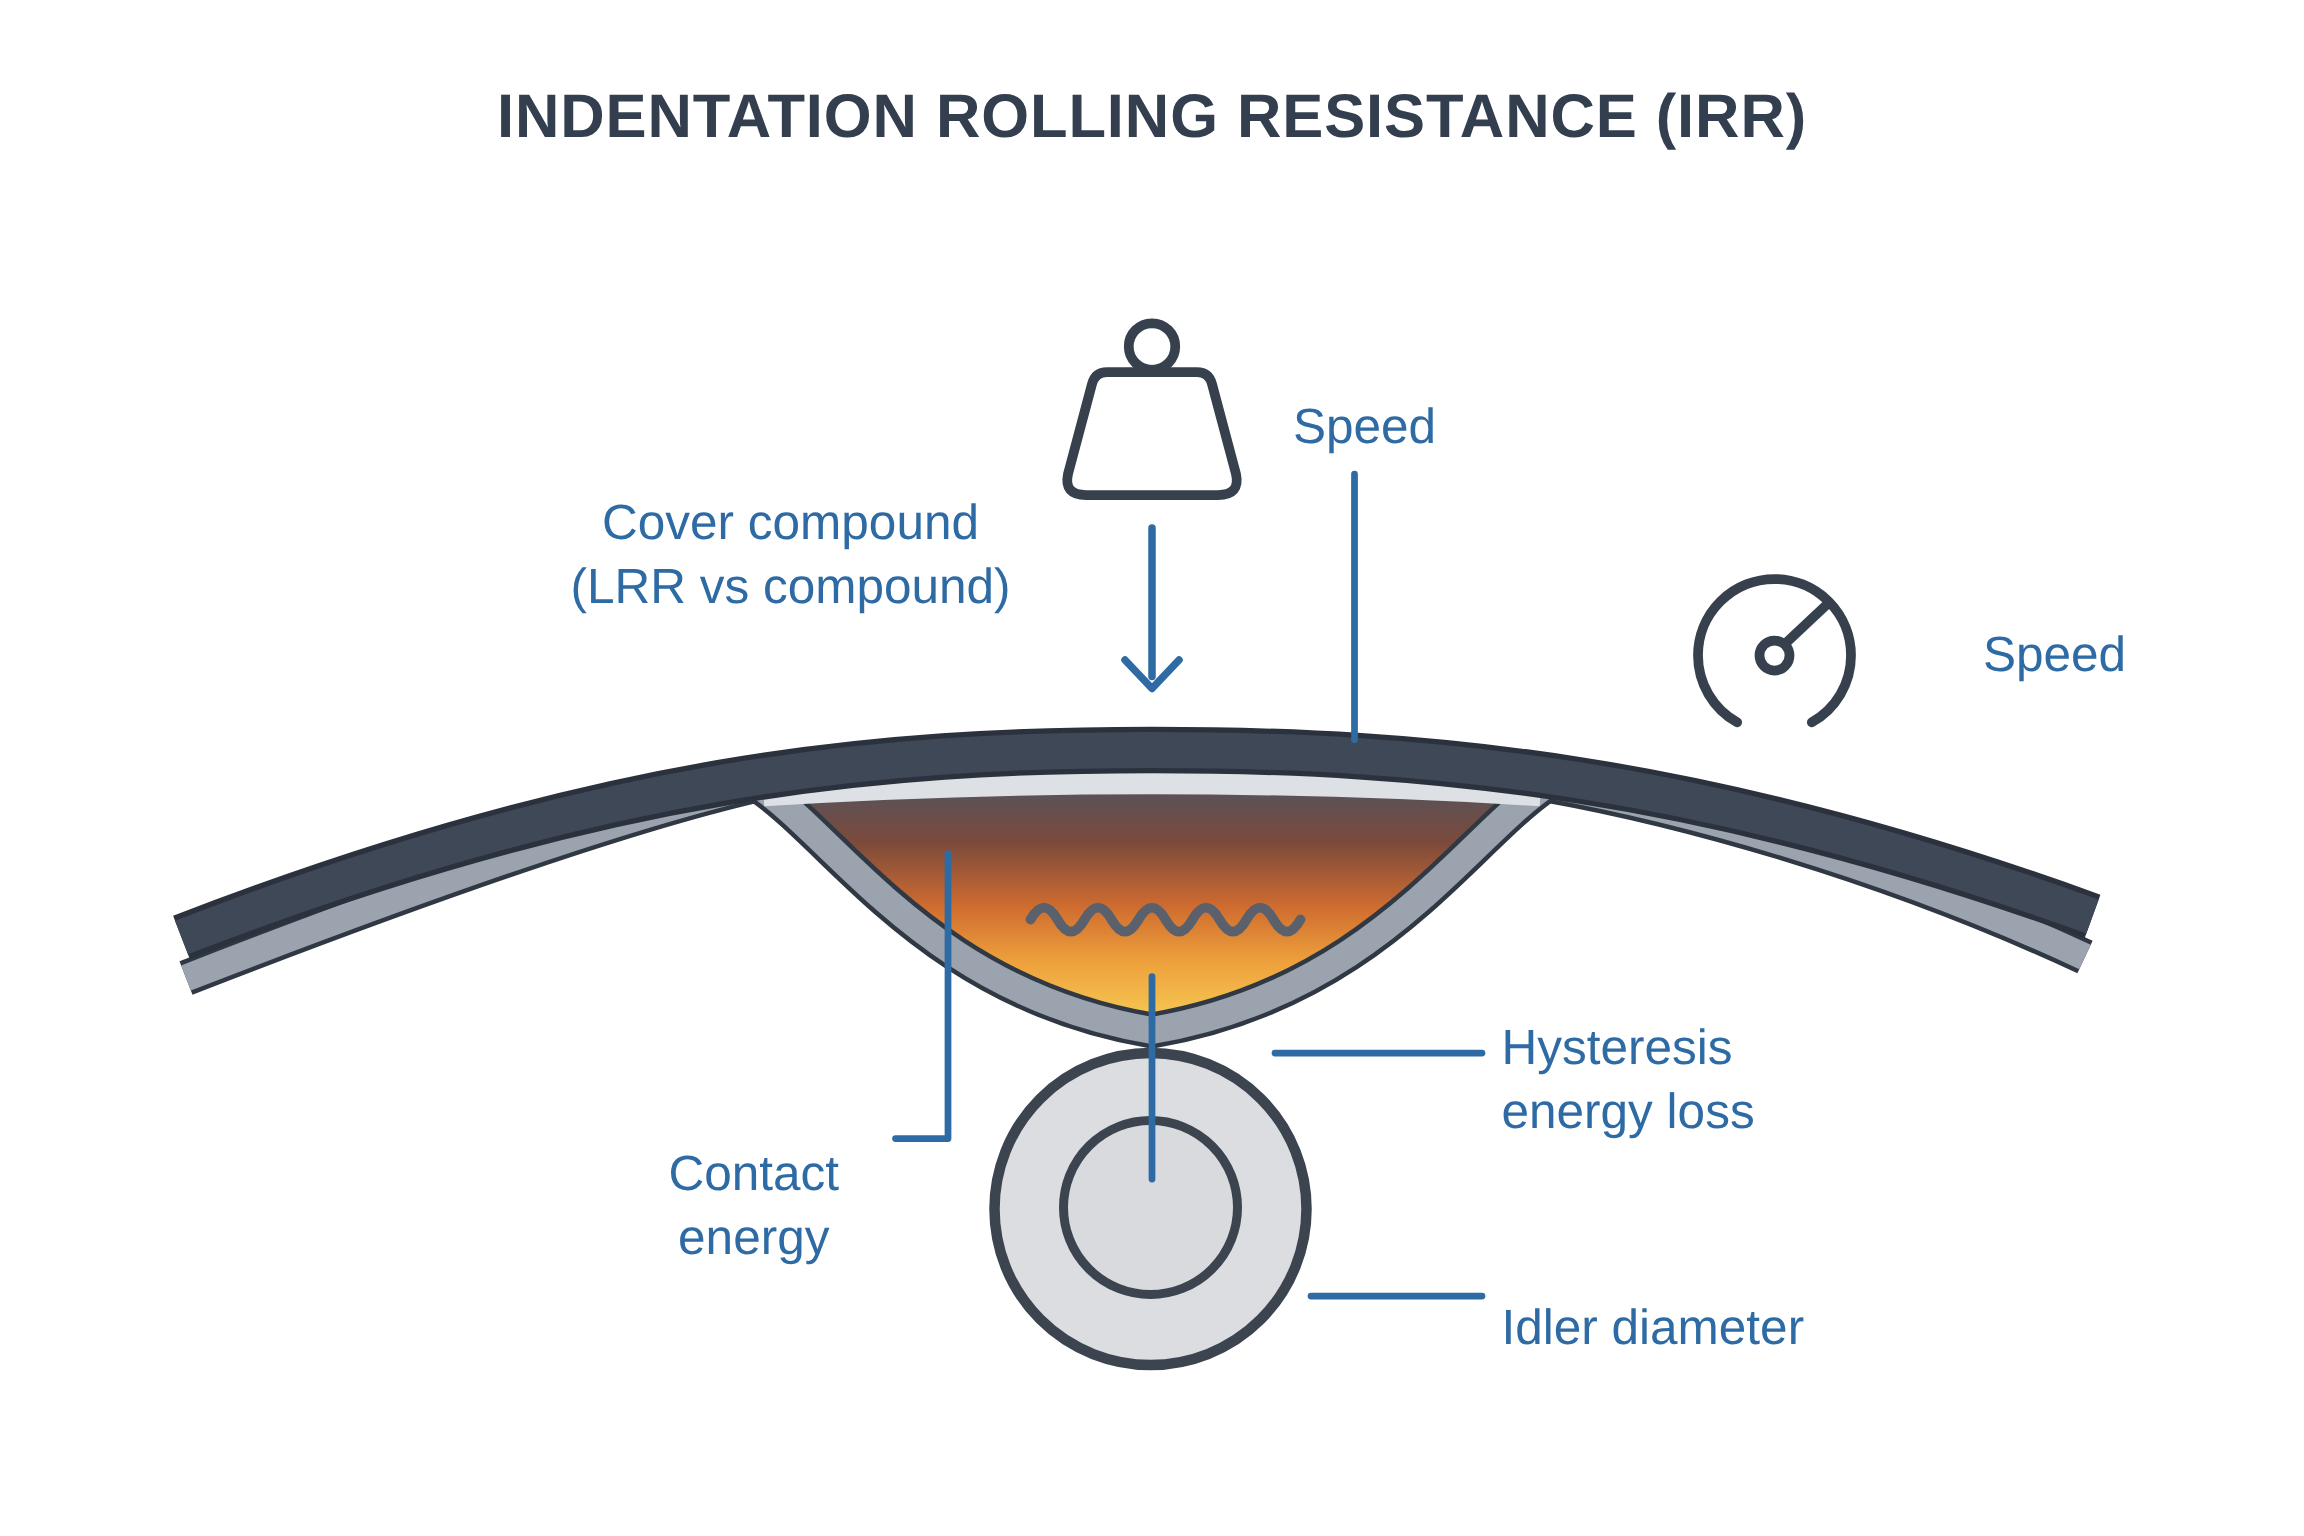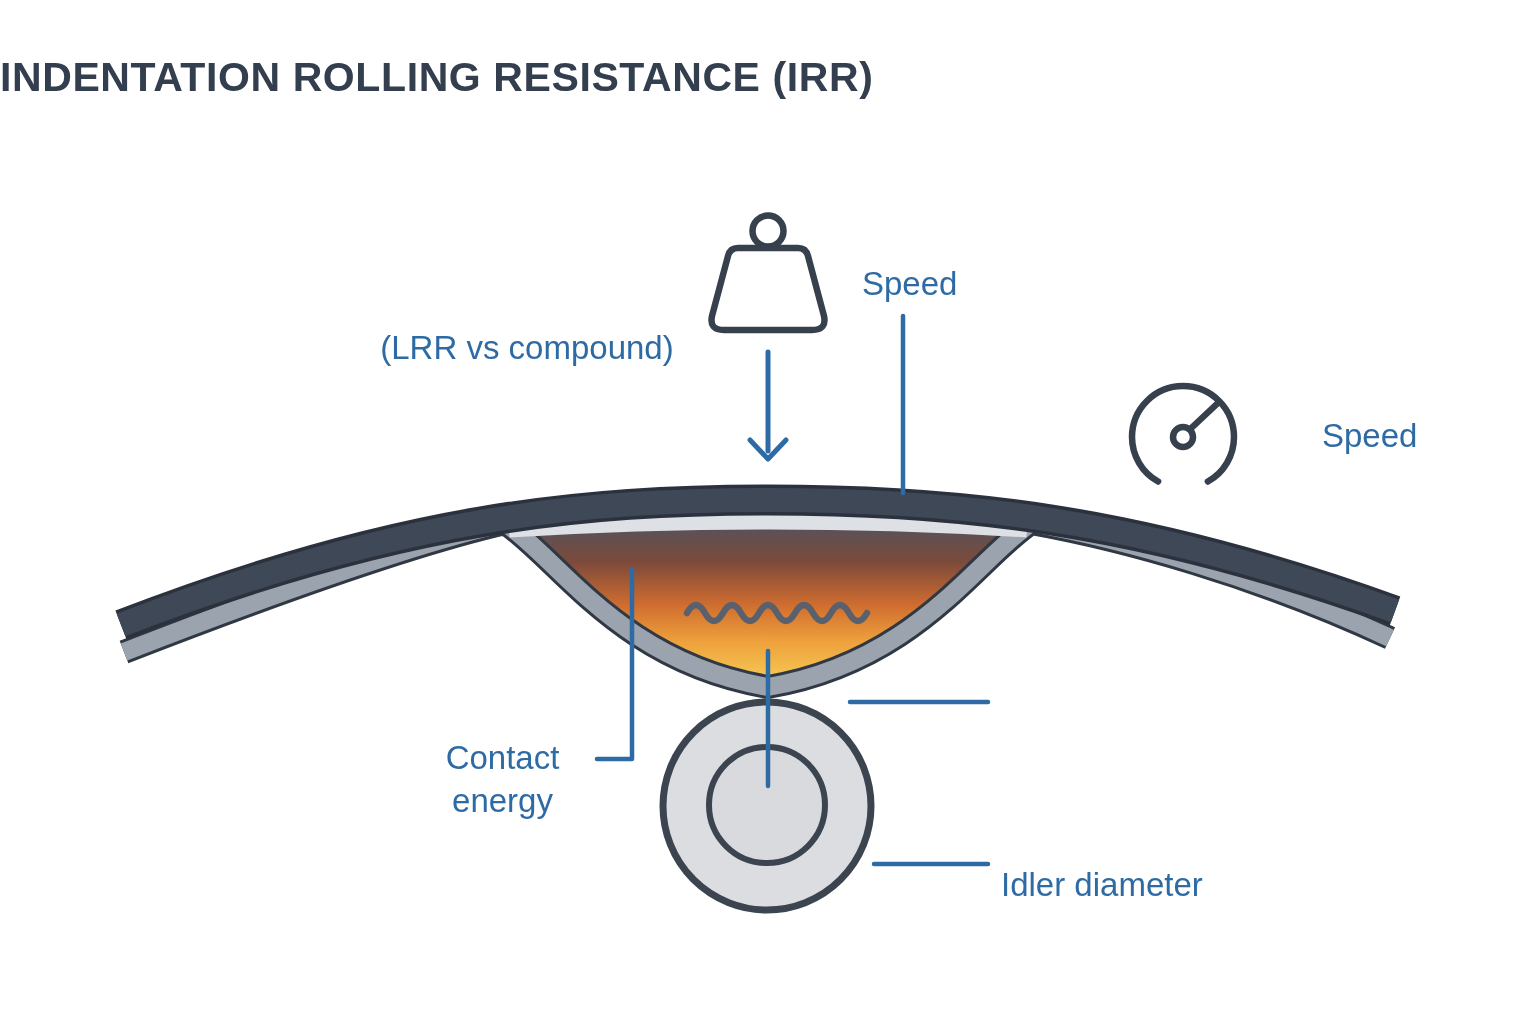--- a/index.html
+++ b/index.html
@@ -7,33 +7,34 @@
     position:relative;
     width:1536px;height:1024px;
     margin:0 auto;
     background:var(--background,#ffffff);
     font-family:"Liberation Sans","DejaVu Sans",sans-serif;
     overflow:hidden;
   }
   .stage svg{position:absolute;left:0;top:0;width:1536px;height:1024px;}
   .title{
     position:absolute;top:54px;left:0;width:100%;
+    text-align:center;
     font-size:41px;font-weight:700;letter-spacing:.6px;
     color:var(--title-text,#333e4e);
   }
   .lbl{
     position:absolute;
     color:var(--label-text,#2e6ba4);
     font-size:33px;line-height:43px;font-weight:500;
     white-space:nowrap;
   }
   .lbl-load{left:862px;top:262px;}
   .lbl-cover{left:362px;top:326px;width:330px;text-align:center;}
   .lbl-speed{left:1322px;top:414px;}
-  .lbl-contact{left:425px;top:736px;width:155px;text-align:center;}
+  .lbl-contact{left:425px;top:760px;width:155px;text-align:center;}
   .lbl-hysteresis{left:1001px;top:676px;}
   .lbl-idler{left:1001px;top:863px;}
 
   
   .belt-dark-outline{fill:none;stroke:var(--belt-outline,#2b323e);stroke-width:31;}
   .belt-dark{fill:none;stroke:var(--belt-dark,#3f4857);stroke-width:24;}
   .belt-gray-outline{fill:none;stroke:var(--belt-gray-outline,#303843);stroke-width:24;}
   .belt-gray{fill:none;stroke:var(--belt-gray,#9ba3ae);stroke-width:18;}
   .cover-band{fill:none;stroke:var(--cover-band,#dde0e4);stroke-width:17;}
   .heat{fill:url(#heatGrad);stroke:none;}
@@ -109,26 +110,31 @@
       <path class="icon-stroke" d="M1186,433 L1219,402"></path>
       <circle class="icon-stroke-fill" cx="1183" cy="437" r="10"></circle>
     </g>
   </svg>
 
   <div class="title">INDENTATION ROLLING RESISTANCE (IRR)</div>
 
   <div class="lbl lbl-load">Speed</div>
 
   <div class="lbl lbl-cover">
+    <div>Cover compound</div>
     <div>(LRR vs compound)</div>
   </div>
 
   <div class="lbl lbl-speed">Speed</div>
 
   <div class="lbl lbl-contact">
     <div>Contact</div>
     <div>energy</div>
   </div>
 
+  <div class="lbl lbl-hysteresis">
+    <div>Hysteresis</div>
+    <div>energy loss</div>
+  </div>
 
   <div class="lbl lbl-idler">Idler diameter</div>
 
 </div>
 
 </body></html>

